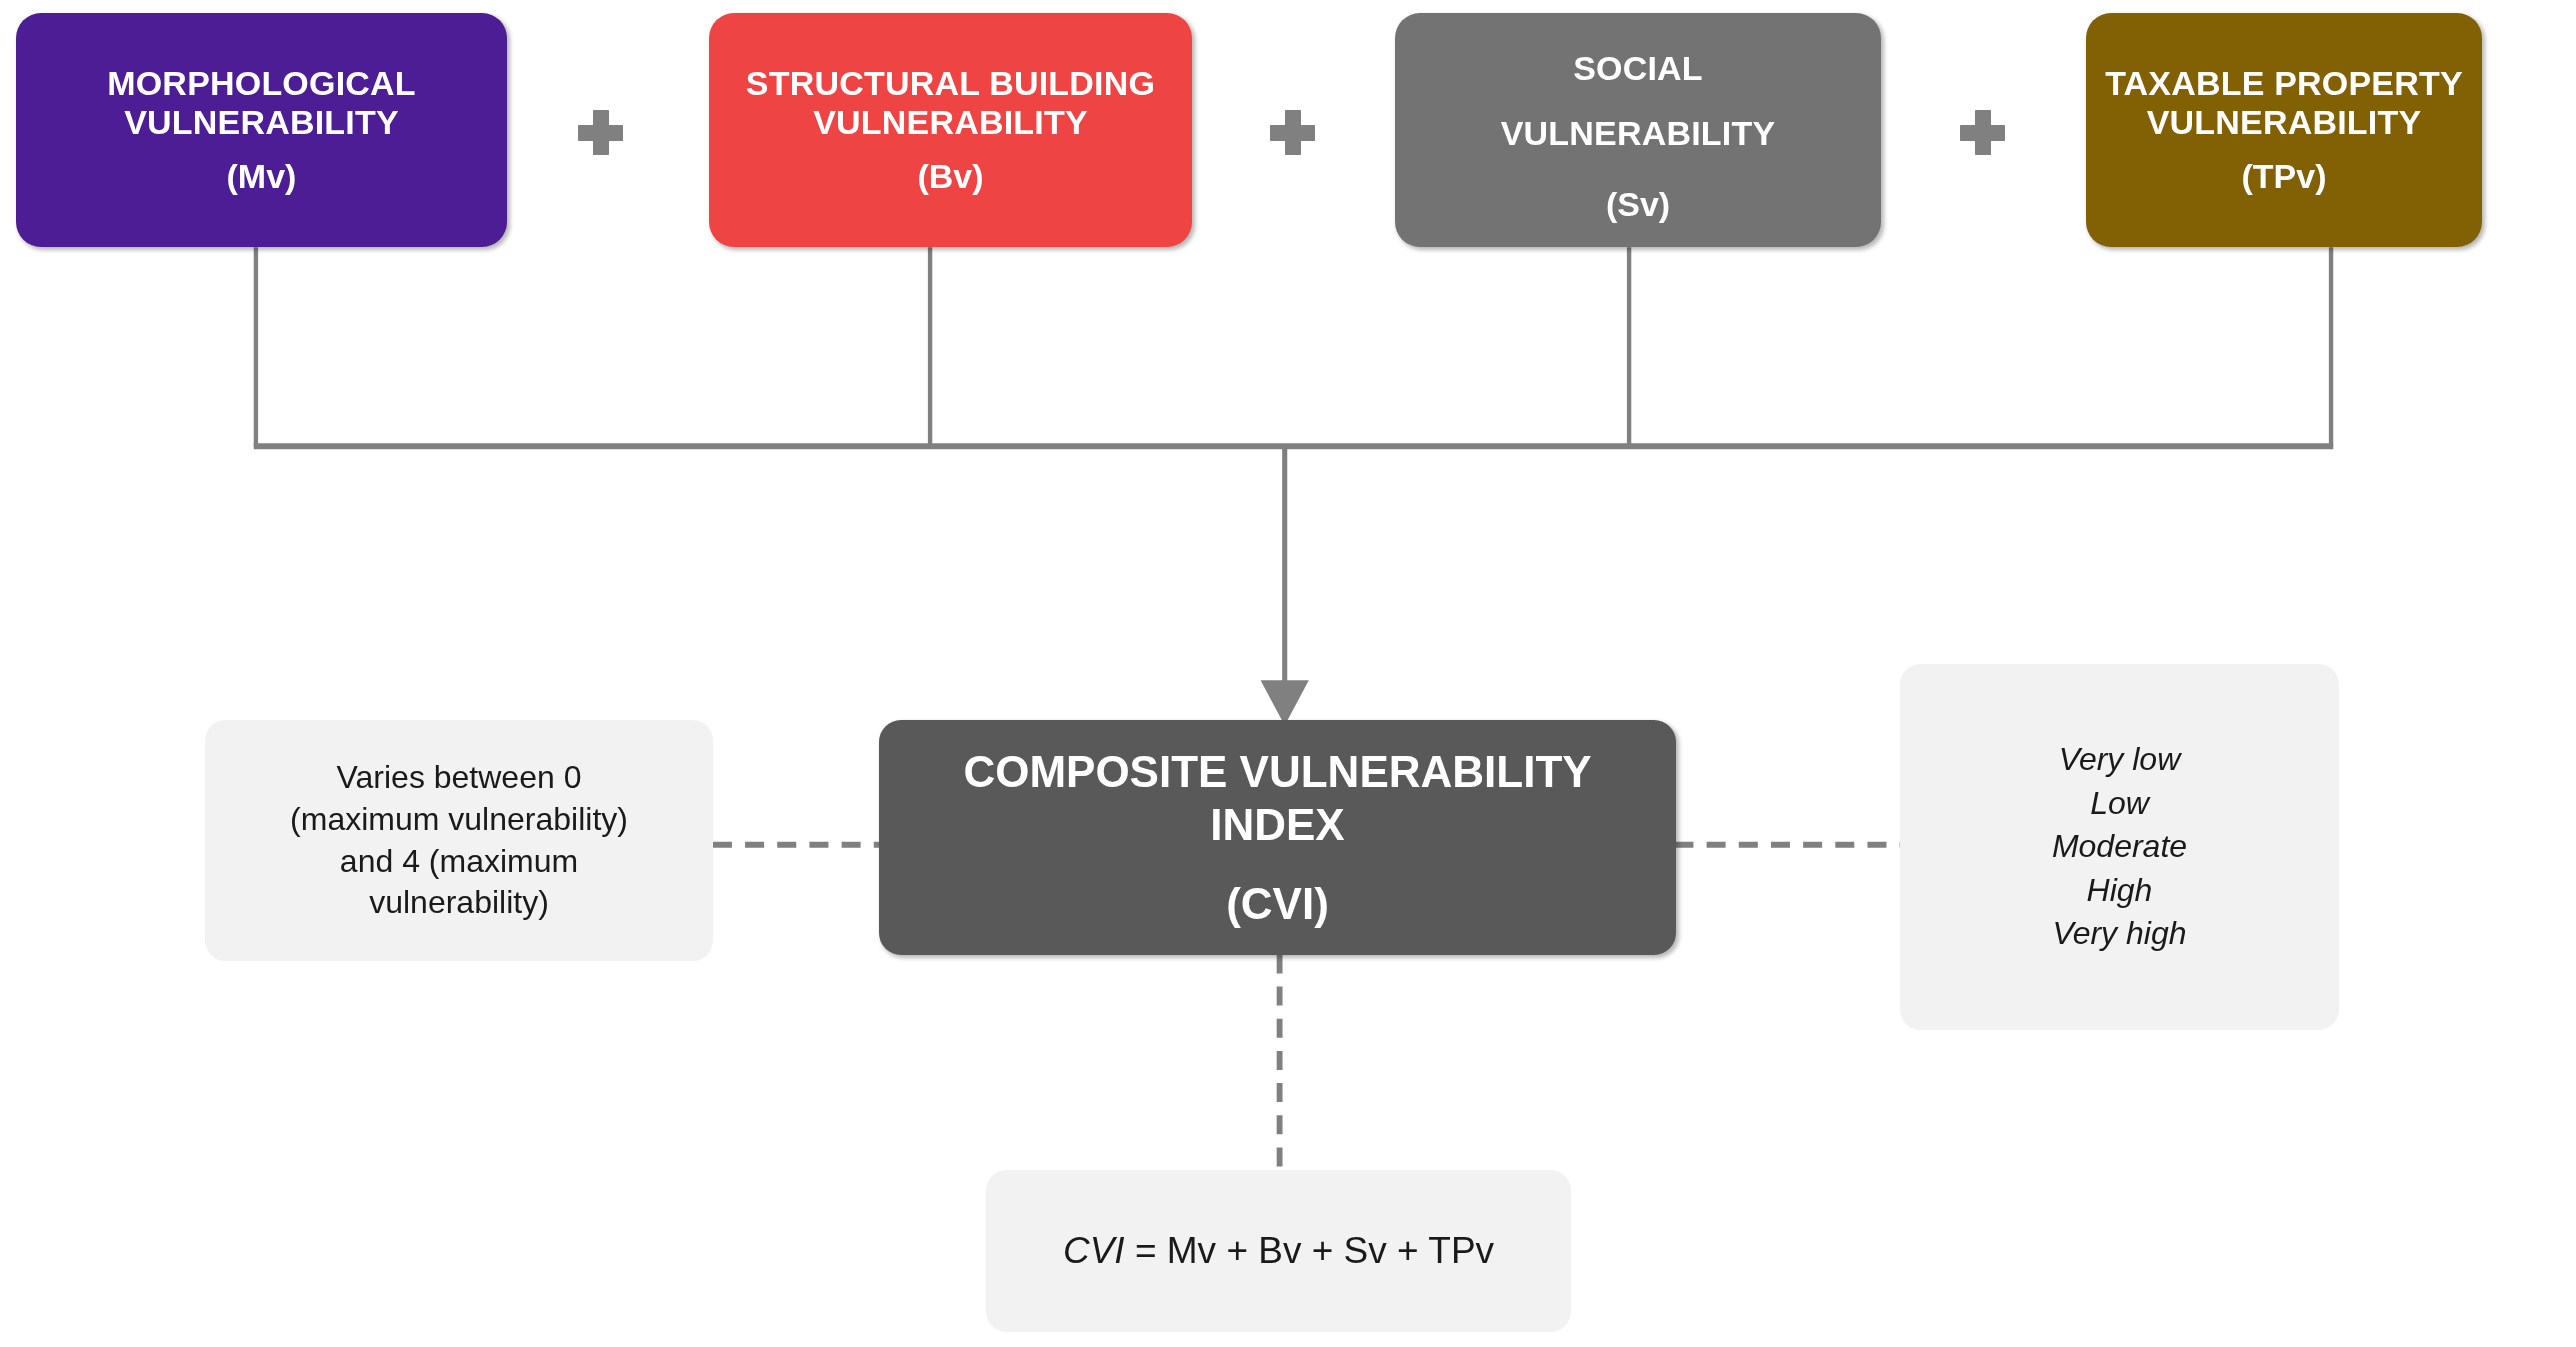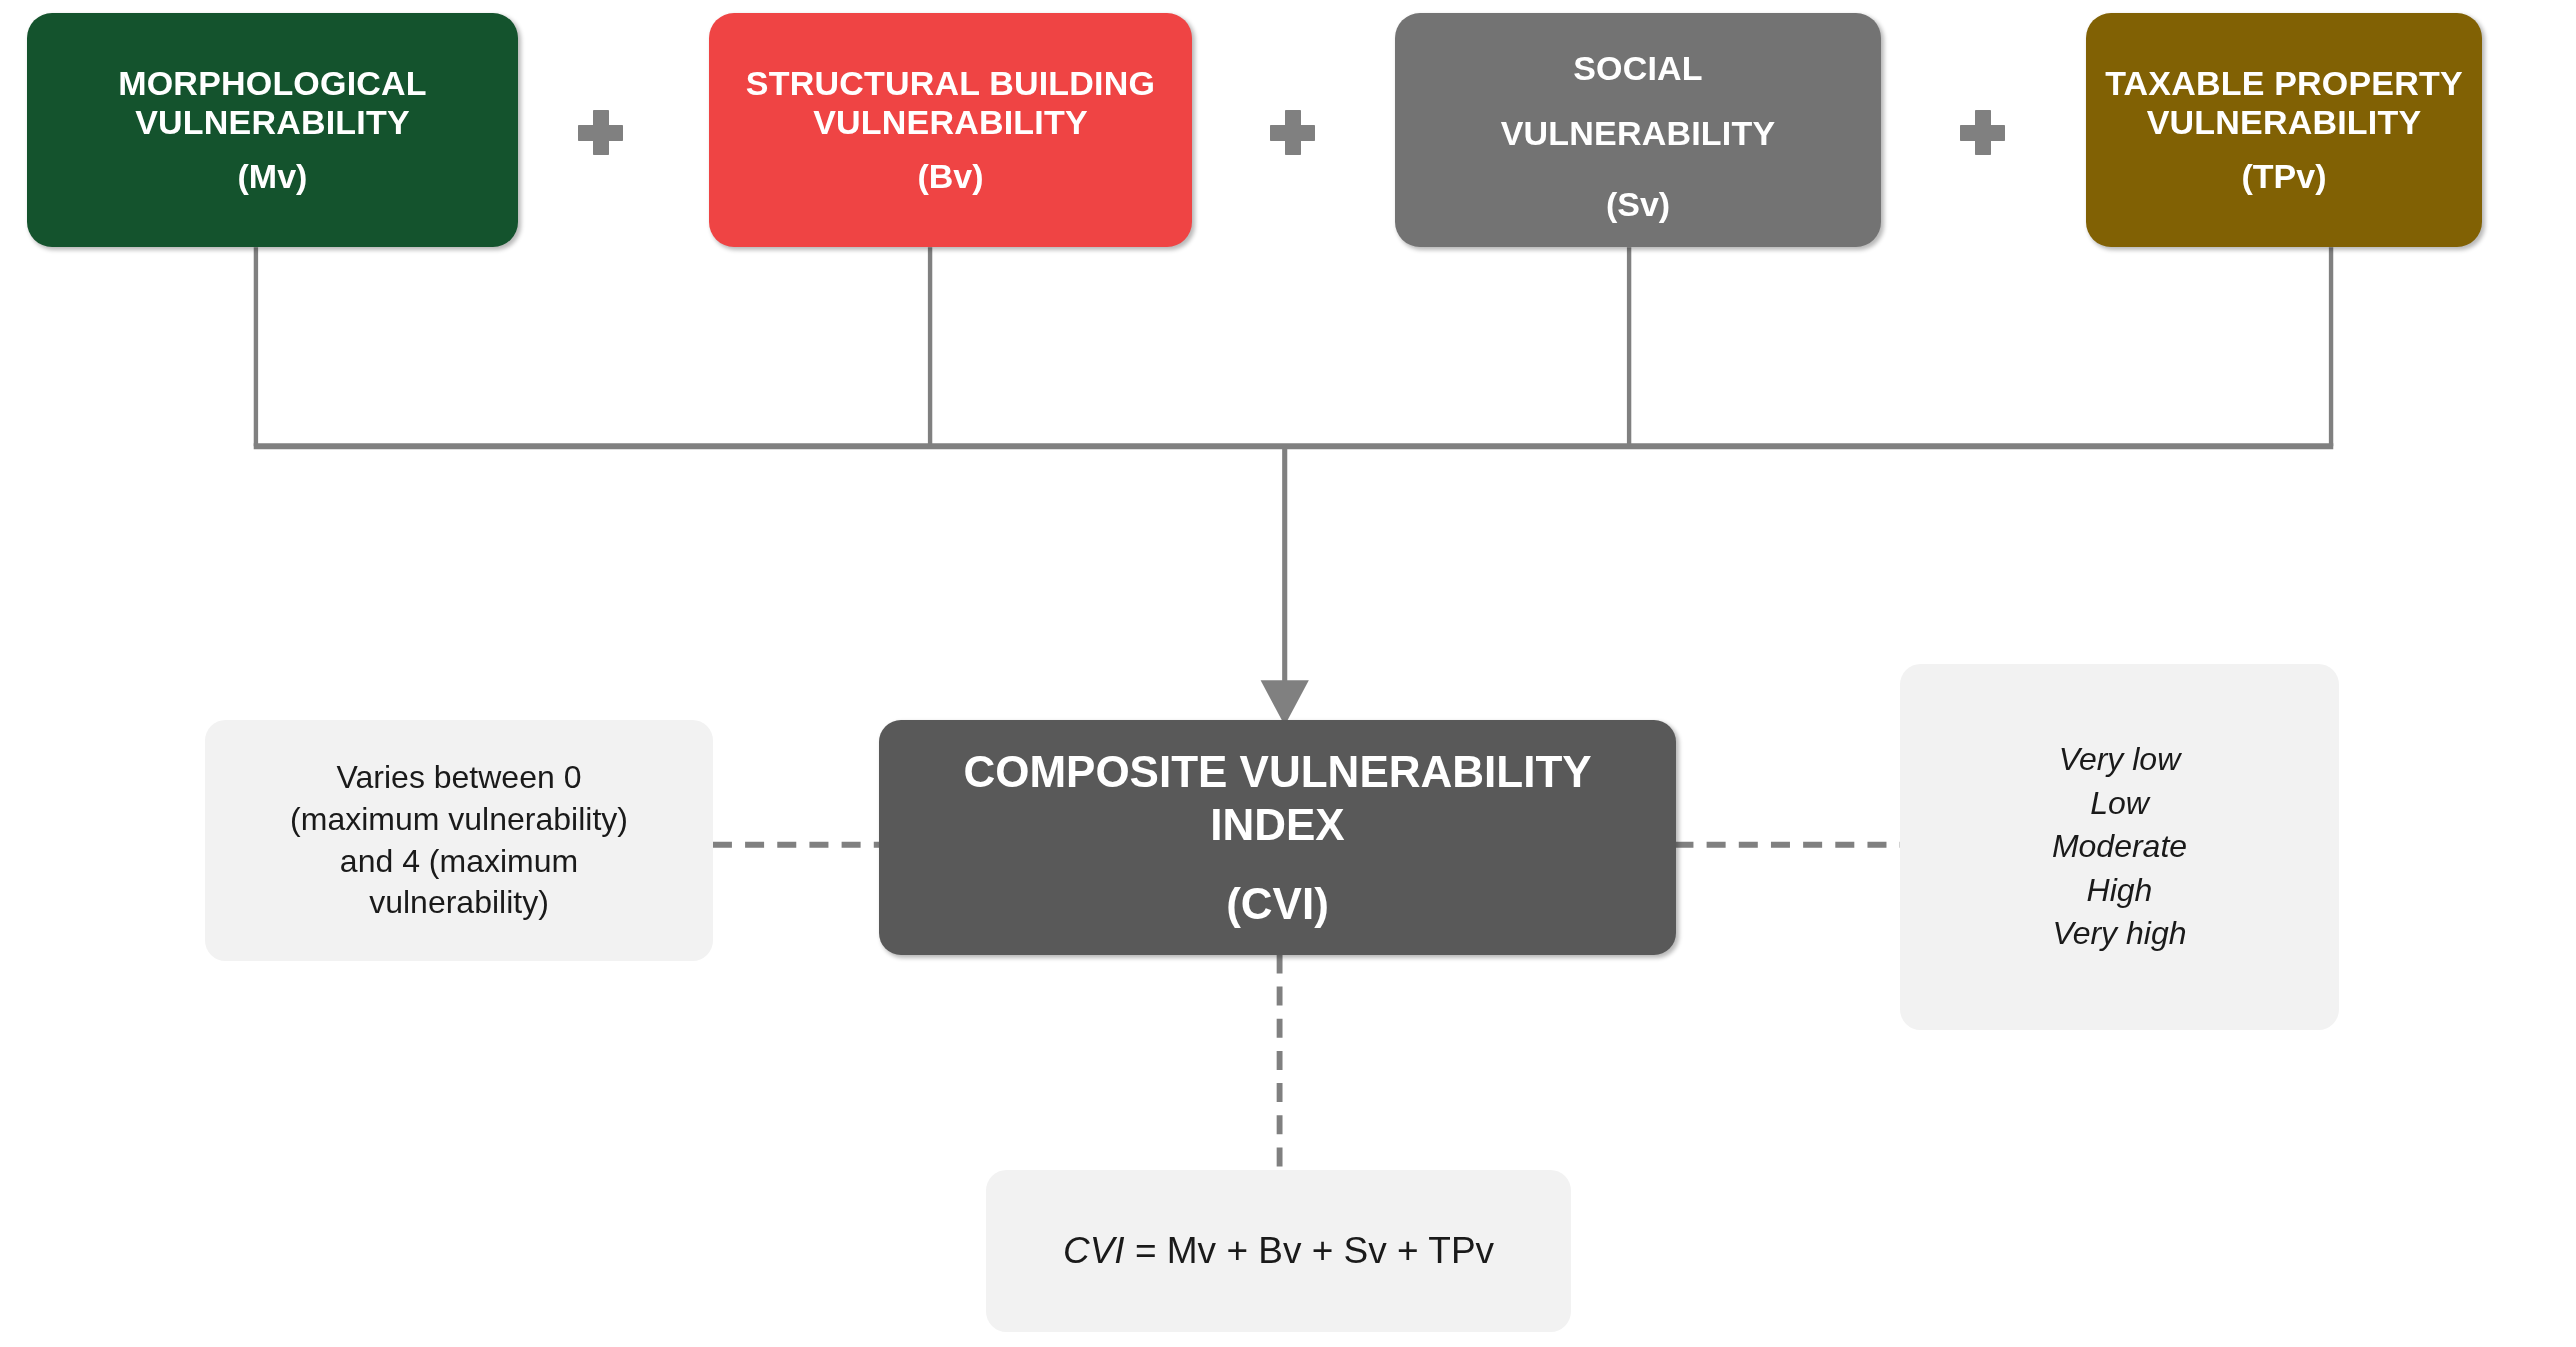--- a/index.html
+++ b/index.html
@@ -51,21 +51,21 @@
   .comp-box .abbr {
     color: #ffffff;
     font-weight: bold;
     font-size: 34px;
     text-align: center;
     margin-top: 15px;
   }
   .comp-box.wide-lead .title { line-height: 1.9; }
   .comp-box.wide-lead .abbr { margin-top: 19px; }
 
-  #box-mv  { left: 27px;   width: 491px; background: #14532d; }
+  #box-mv  { left: 16px;   width: 491px; background: #4c1d95; }
   #box-bv  { left: 709px;  width: 483px; background: #ef4444; }
   #box-sv  { left: 1395px; width: 486px; background: #737373; }
   #box-tpv { left: 2086px; width: 396px; background: #816104; }
 
   
   .plus {
     position: absolute;
     top: 110px;
     width: 45px;
     height: 45px;

